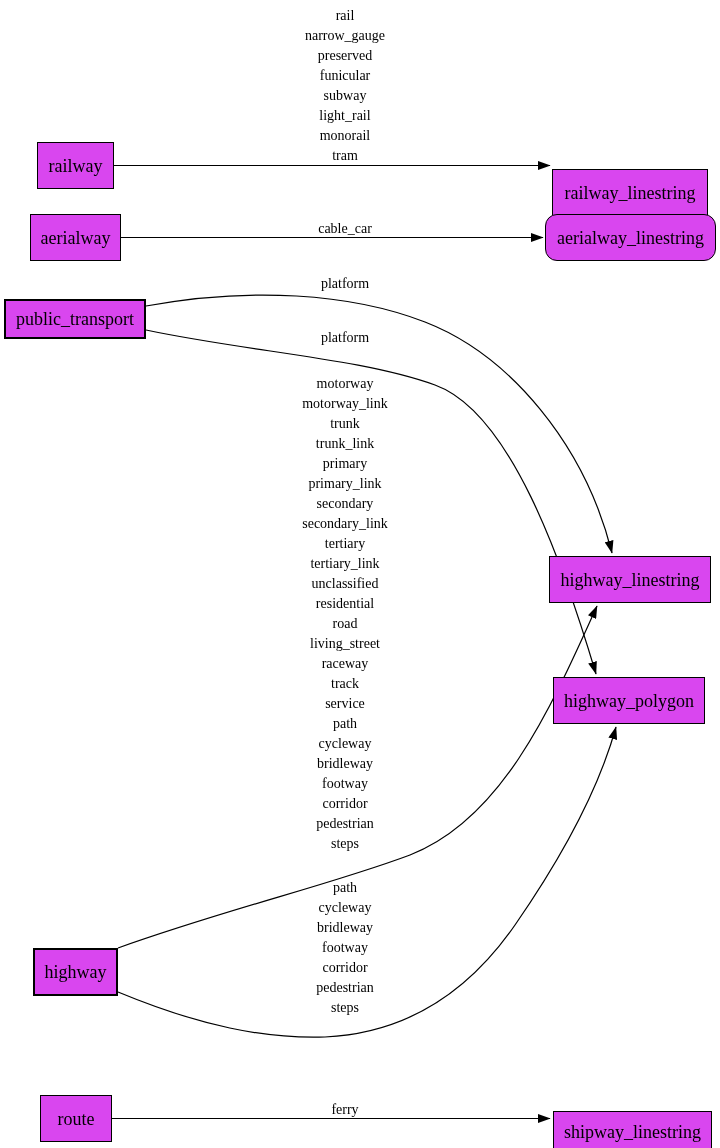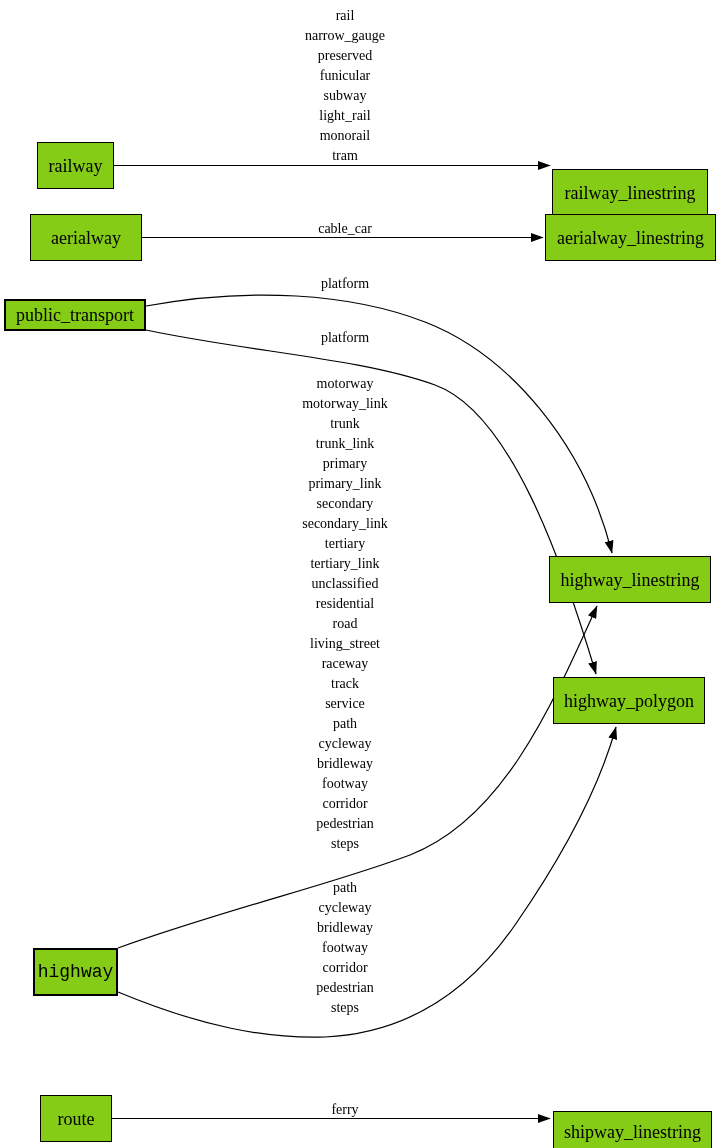--- a/index.html
+++ b/index.html
@@ -5,38 +5,38 @@
   html,body{margin:0;padding:0;background:#fff;}
   .canvas{
     position:relative;width:720px;height:1148px;background:#ffffff;
     font-family:"Liberation Serif","DejaVu Serif",serif;color:#000;
     overflow:hidden;
   }
   .edge-layer{position:absolute;left:0;top:0;z-index:0;}
   .node{
     position:absolute;z-index:2;box-sizing:border-box;
     display:flex;align-items:center;justify-content:center;
-    border:1px solid #000;background:#84cc16;
+    border:1px solid #000;background:#d946ef;
     font-size:18px;line-height:20px;white-space:nowrap;
   }
   .node.bold{border-width:2px;}
   .elabel{
     position:absolute;z-index:1;left:195px;width:300px;
     text-align:center;font-size:14px;line-height:20px;
     white-space:pre-line;
   }
   
   #n-railway            {left:37px;  top:142px;  width:77px;  height:47px;}
   #n-railway_linestring {left:552px; top:141px;  width:156px; height:47px;margin-top:28px;}
-  #n-aerialway          {left:30px;  top:214px;  width:112px;  height:47px;}
-  #n-aerialway_linestring{left:545px;top:214px;  width:171px; height:47px;}
-  #n-public_transport   {left:4px;   top:299px;  width:142px; height:32px;}
+  #n-aerialway          {left:30px;  top:214px;  width:91px;  height:47px;}
+  #n-aerialway_linestring{left:545px;top:214px;  width:171px; height:47px;border-radius:12px;}
+  #n-public_transport   {left:4px;   top:299px;  width:142px; height:40px;}
   #n-highway_linestring {left:549px; top:556px;  width:162px; height:47px;}
   #n-highway_polygon    {left:553px; top:677px;  width:152px; height:47px;}
-  #n-highway            {left:33px;  top:948px;  width:85px;  height:48px;font-family:Liberation Mono, monospace;}
+  #n-highway            {left:33px;  top:948px;  width:85px;  height:48px;}
   #n-route              {left:40px;  top:1095px; width:72px;  height:47px;}
   #n-shipway_linestring {left:553px; top:1111px; width:159px; height:41px;}
   
   #el-0{top:6px;}
   #el-1{top:219px;}
   #el-2{top:274px;}
   #el-3{top:328px;}
   #el-4{top:374px;}
   #el-5{top:878px;}
   #el-6{top:1100px;}

